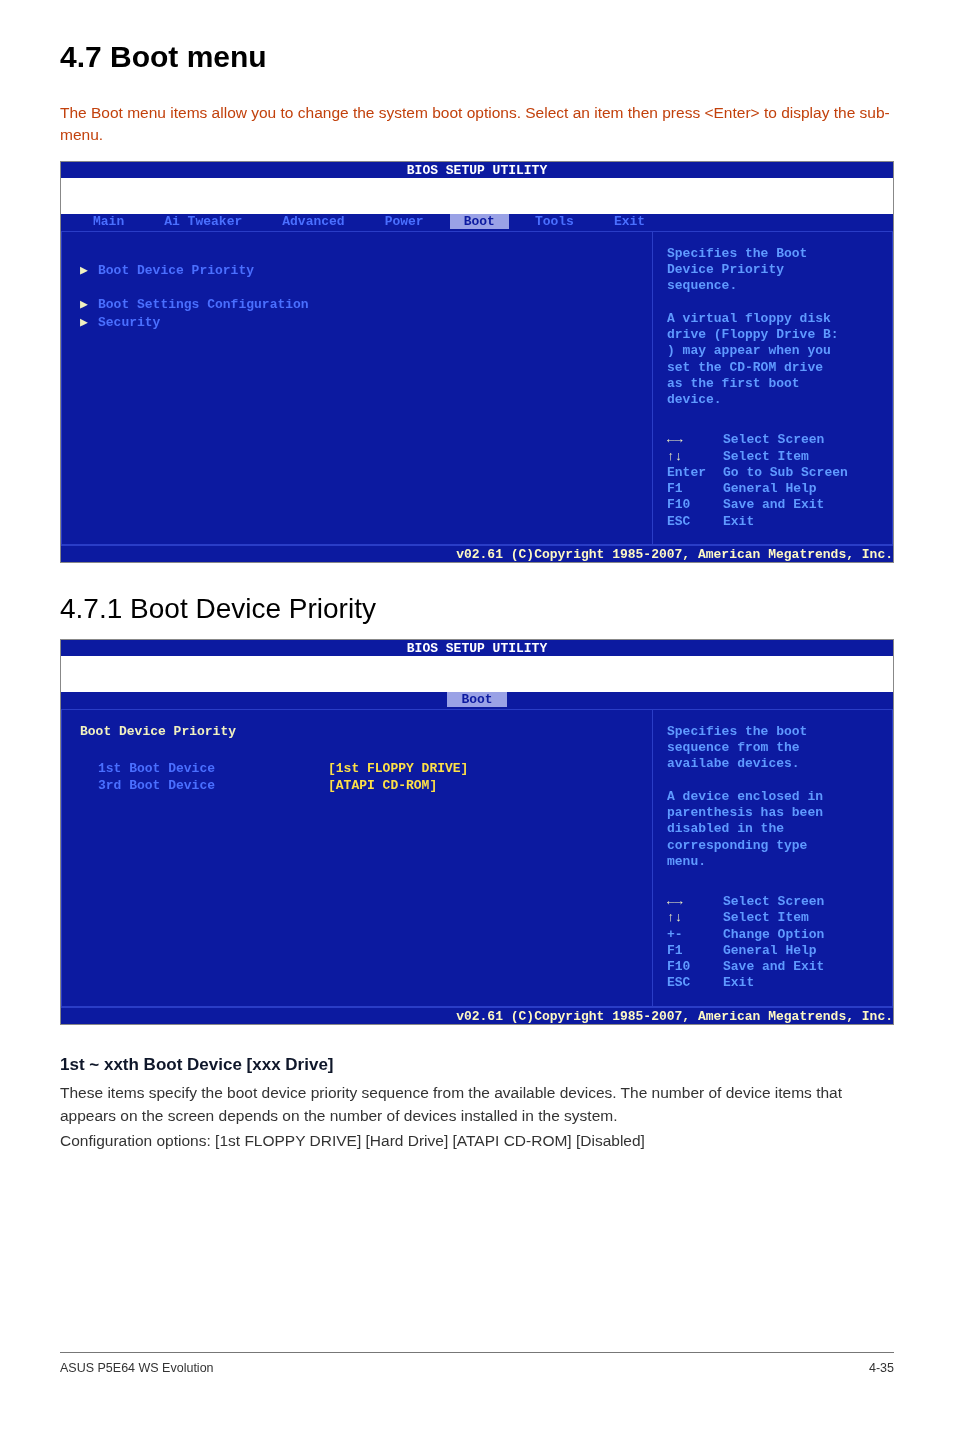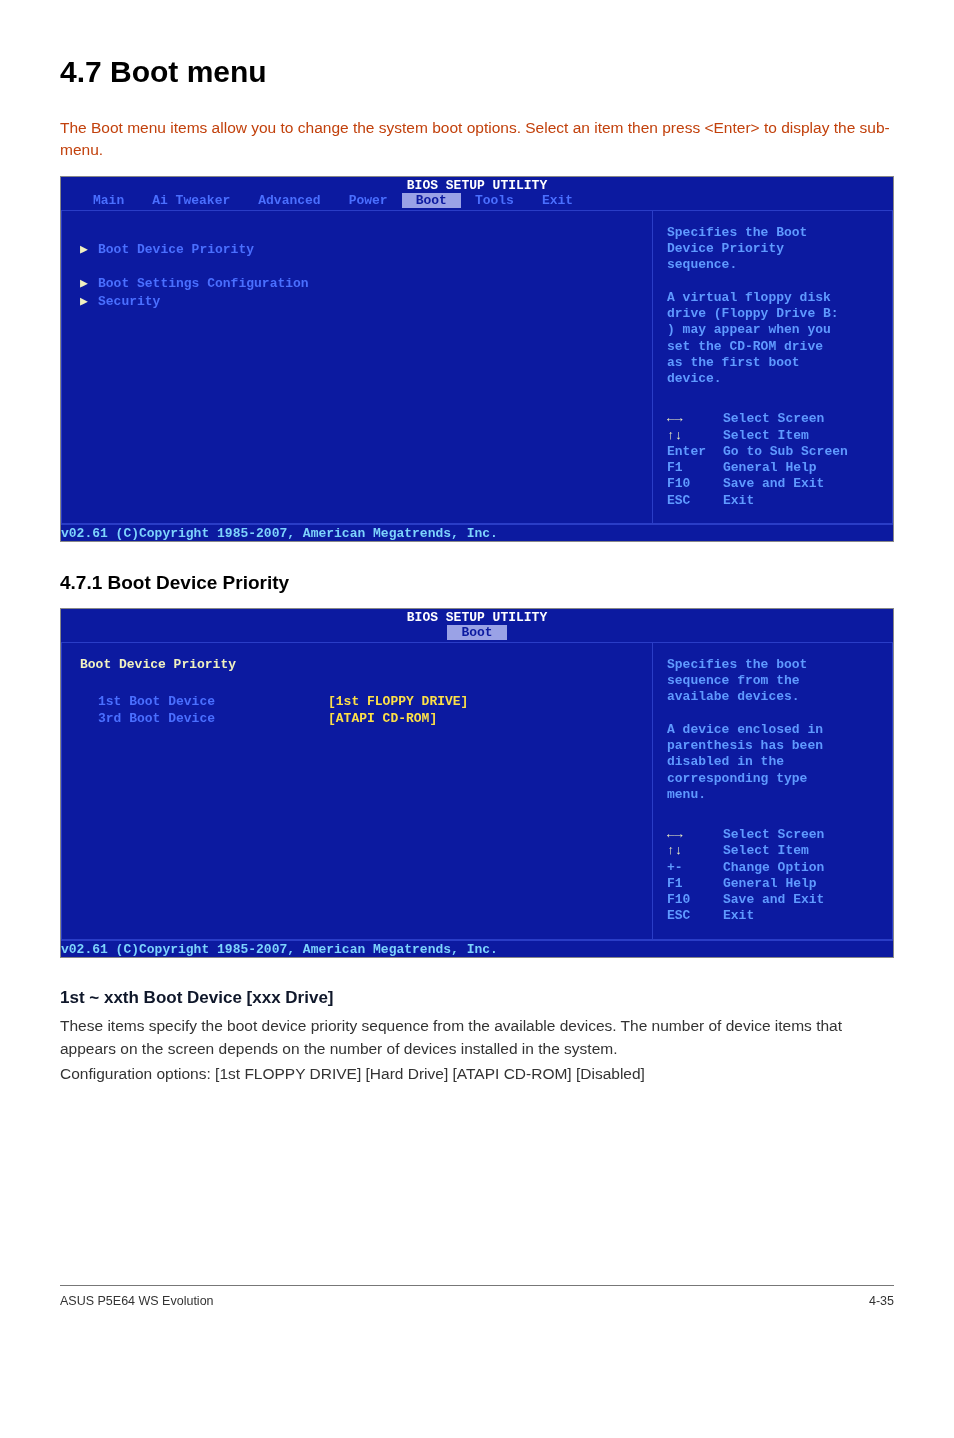--- a/index.html
+++ b/index.html
@@ -9,21 +9,20 @@
     width: 954px;
     margin: 0 auto;
     padding: 40px 60px 30px 60px;
     color: #333;
   }
   h1 {
     font-size: 30px;
     font-weight: bold;
     color: #000;
     margin-bottom: 14px;
-    margin-top: 15px;
   }
   .intro {
     font-size: 15.5px;
     line-height: 1.45;
     color: #c2410c;
     margin-bottom: 14px;
     margin-top: 28px;
   }
   .bios {
     border: 1px solid #888;
@@ -38,22 +37,23 @@
     color: #fff;
     text-align: center;
     padding: 1px 0 0 0;
     font-weight: bold;
   }
   .bios-tabs {
     background: #0c1aa0;
     color: #4a6fff;
     display: flex;
     padding: 0 18px 2px;
-    gap: 0;
+    gap: 12px;
     border-bottom: 1px solid #2a3dc6;
+    margin-top: 36px;
   }
   .bios-tab {
     padding: 0 14px;
     white-space: pre;
   }
   .bios-tab.sel {
     background: #9aa2e6;
     color: #0c1aa0;
     text-align: center;
   }
@@ -81,30 +81,30 @@
   .bios-right .krow { display: flex; }
   .bios-right .kk { width: 56px; white-space: pre; }
   .bios-row { display: flex; align-items: baseline; margin-bottom: 2px; }
   .bios-arrow { width: 18px; color: #f1f1c0; }
   .bios-label { flex: 0 0 auto; min-width: 230px; }
   .bios-value { color: #fde047; }
   .bios-gap { height: 16px; }
   .bios-left .group-title { color: #f1f1c0; margin-bottom: 6px; }
   .bios-footer {
     background: #0c1aa0;
-    color: #7dd3fc;
-    text-align: left;
+    color: #fef9c3;
+    text-align: right;
     padding: 1px 0 0 0;
     border-top: 1px solid #2a3dc6;
   }
   .arrow-icons { color: #f1f1c0; }
 
   h2 {
-    font-size: 19px;
-    font-weight: bold;
+    font-size: 28px;
+    font-weight: normal;
     color: #000;
     margin: 26px 0 14px 0;
   }
   h3 {
     font-size: 17px;
     font-weight: bold;
     color: #0f172a;
     margin: 14px 0 6px 0;
   }
   .body-text {

